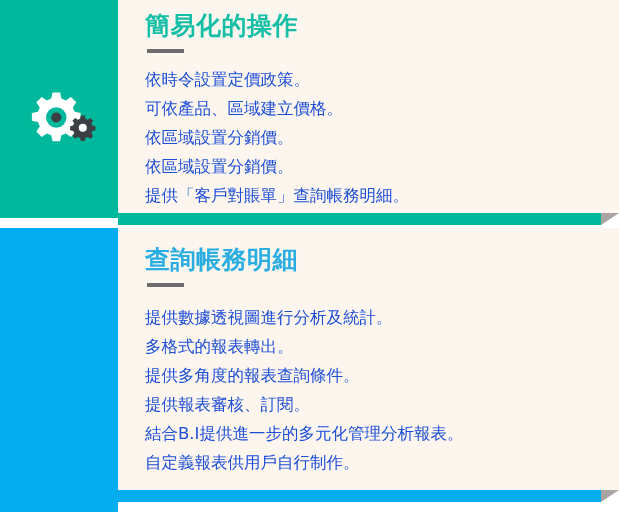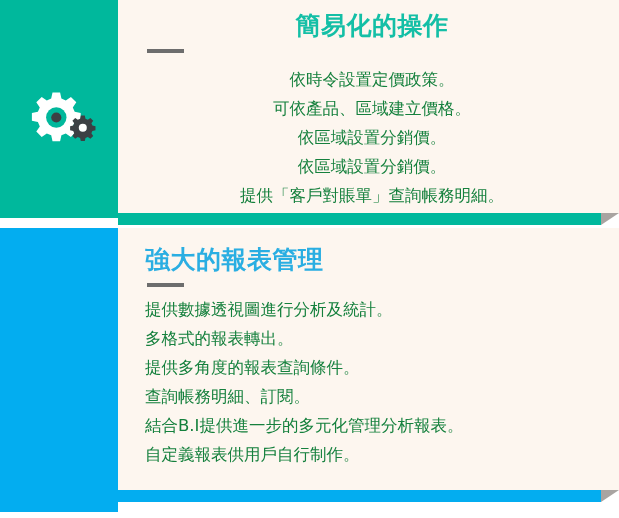--- a/index.html
+++ b/index.html
@@ -101,30 +101,30 @@
     margin: 9px 0 0 2px;
   }
 
   .bullet-list {
     list-style: none;
     margin: 0;
     padding: 0;
   }
   .bullet-list li {
     font-size: 16.5px;
-    color: #15803d;
+    color: #1d4ed8;
     line-height: 29px;
     white-space: nowrap;
     font-family: "DejaVu Sans", "Liberation Sans", sans-serif;
   }
 
-  #card-features .content { top: 10px; text-align: center; }
+  #card-features .content { top: 10px; }
   #card-features .bullet-list { margin-top: 12px; }
   #card-reports  .content { top: 16px; }
-  #card-reports  .bullet-list { margin-top: 8px; }
+  #card-reports  .bullet-list { margin-top: 16px; }
 
   
   .icon-wrap {
     position: absolute;
     display: block;
   }
   #gear-icon-wrap { left: 26px; top: 86px; width: 70px; height: 58px; }
 </style>
 </head>
 <body>
@@ -168,26 +168,26 @@
 
   <section class="card" id="card-reports">
 
     <div class="card-body"></div>
 
     <div class="side-panel"></div>
     <div class="bottom-bar"></div>
     <div class="fold"></div>
 
     <div class="content">
-      <h2 class="card-title">強大的報表管理</h2>
+      <h2 class="card-title">查詢帳務明細</h2>
       <div class="title-rule"></div>
       <ul class="bullet-list">
         <li>提供數據透視圖進行分析及統計。</li>
         <li>多格式的報表轉出。</li>
         <li>提供多角度的報表查詢條件。</li>
-        <li>查詢帳務明細、訂閱。</li>
+        <li>提供報表審核、訂閱。</li>
         <li>結合B.I提供進一步的多元化管理分析報表。</li>
         <li>自定義報表供用戶自行制作。</li>
       </ul>
     </div>
   </section>
 
 </div>
 
 </body></html>

